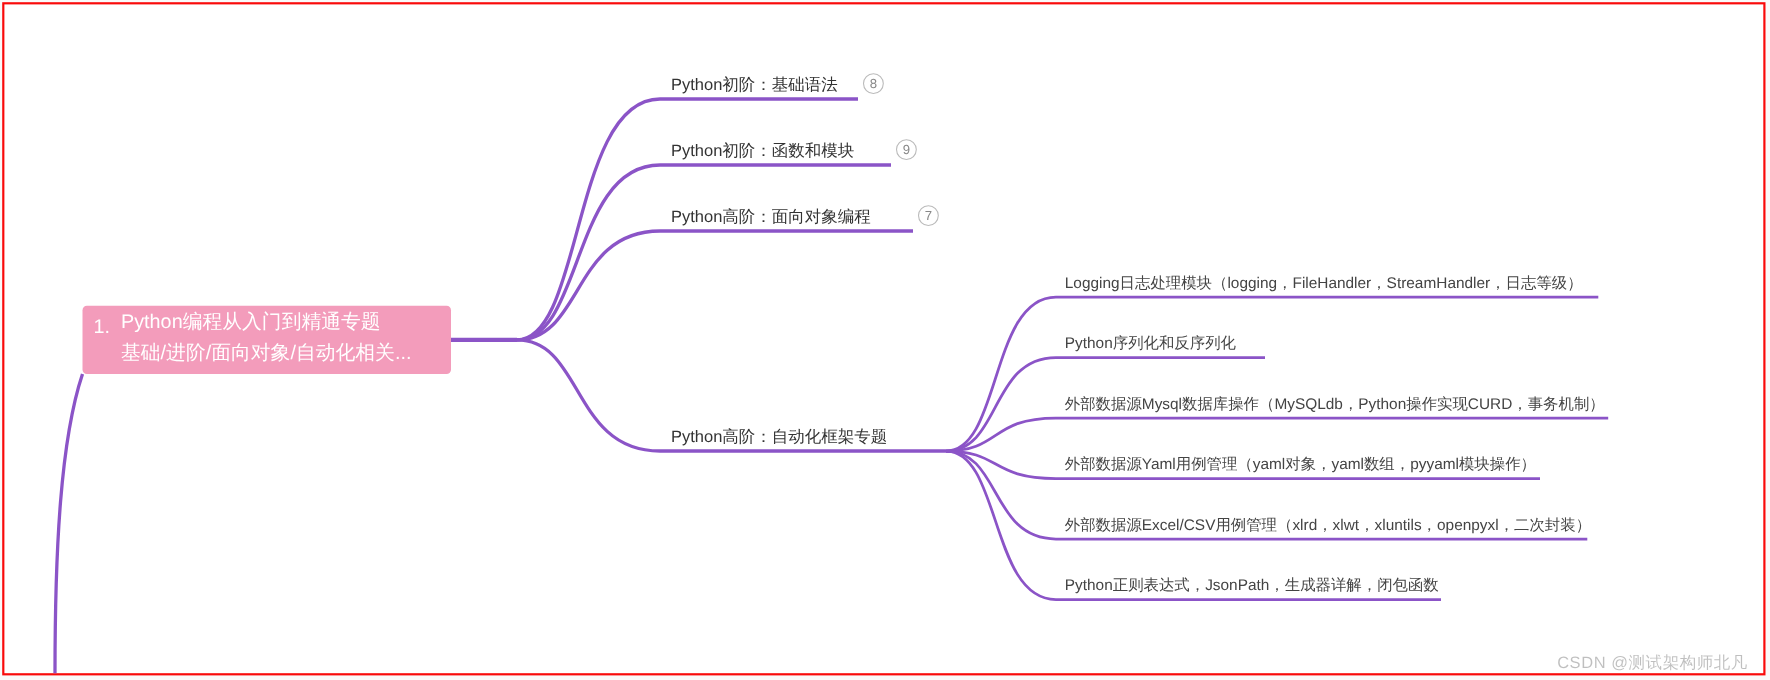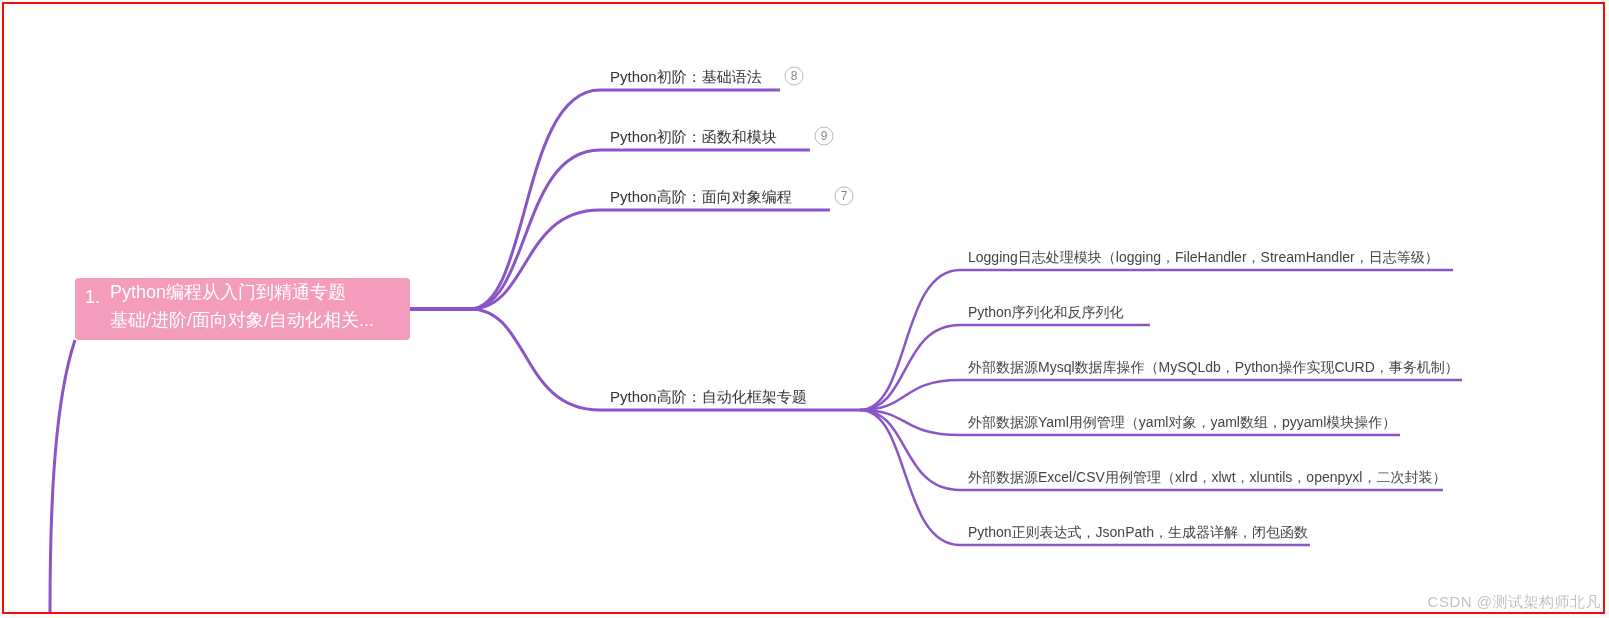--- a/index.html
+++ b/index.html
@@ -17,21 +17,21 @@
     left: 2px;
     top: 2px;
     width: 1603px;
     height: 612px;
     border: 2px solid #f90b0b;
     box-sizing: border-box;
     background: #fff;
   }
   .watermark {
     position: absolute;
-    right: 8px;
+    right: 20px;
     bottom: 6px;
     font-size: 15px;
     color: rgba(0,0,0,0.25);
     letter-spacing: 0.5px;
   }
   .svg-layer {
     position: absolute;
     left: 0; top: 0;
     width: 1609px;
     height: 618px;

